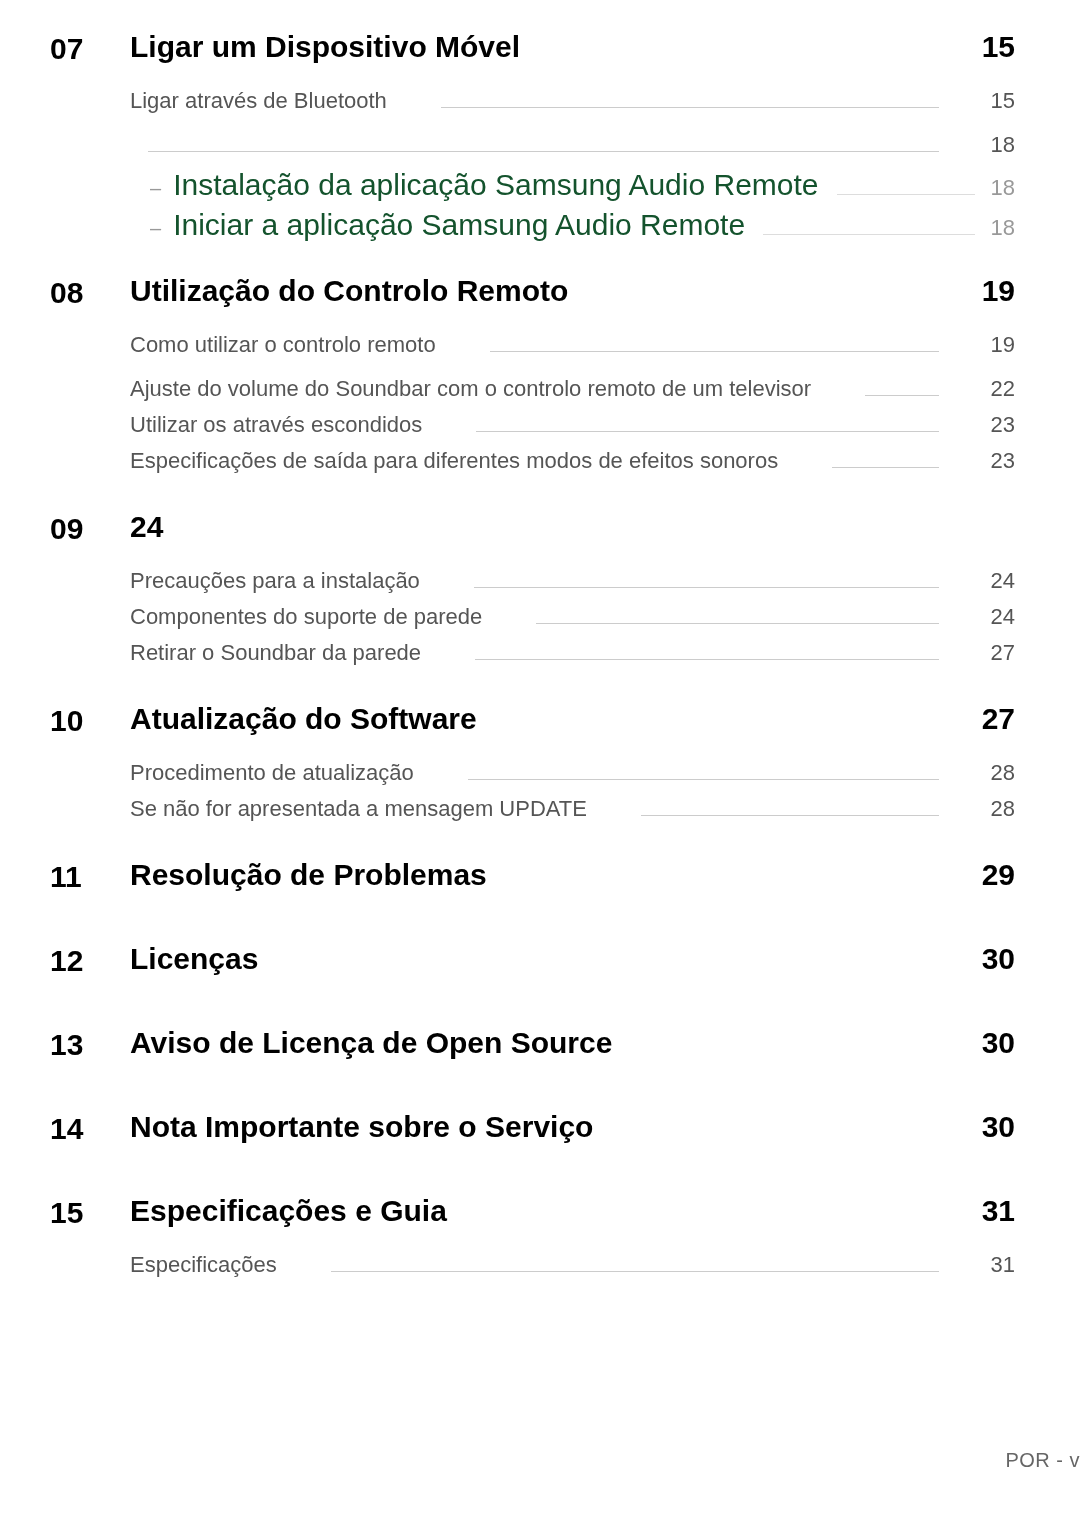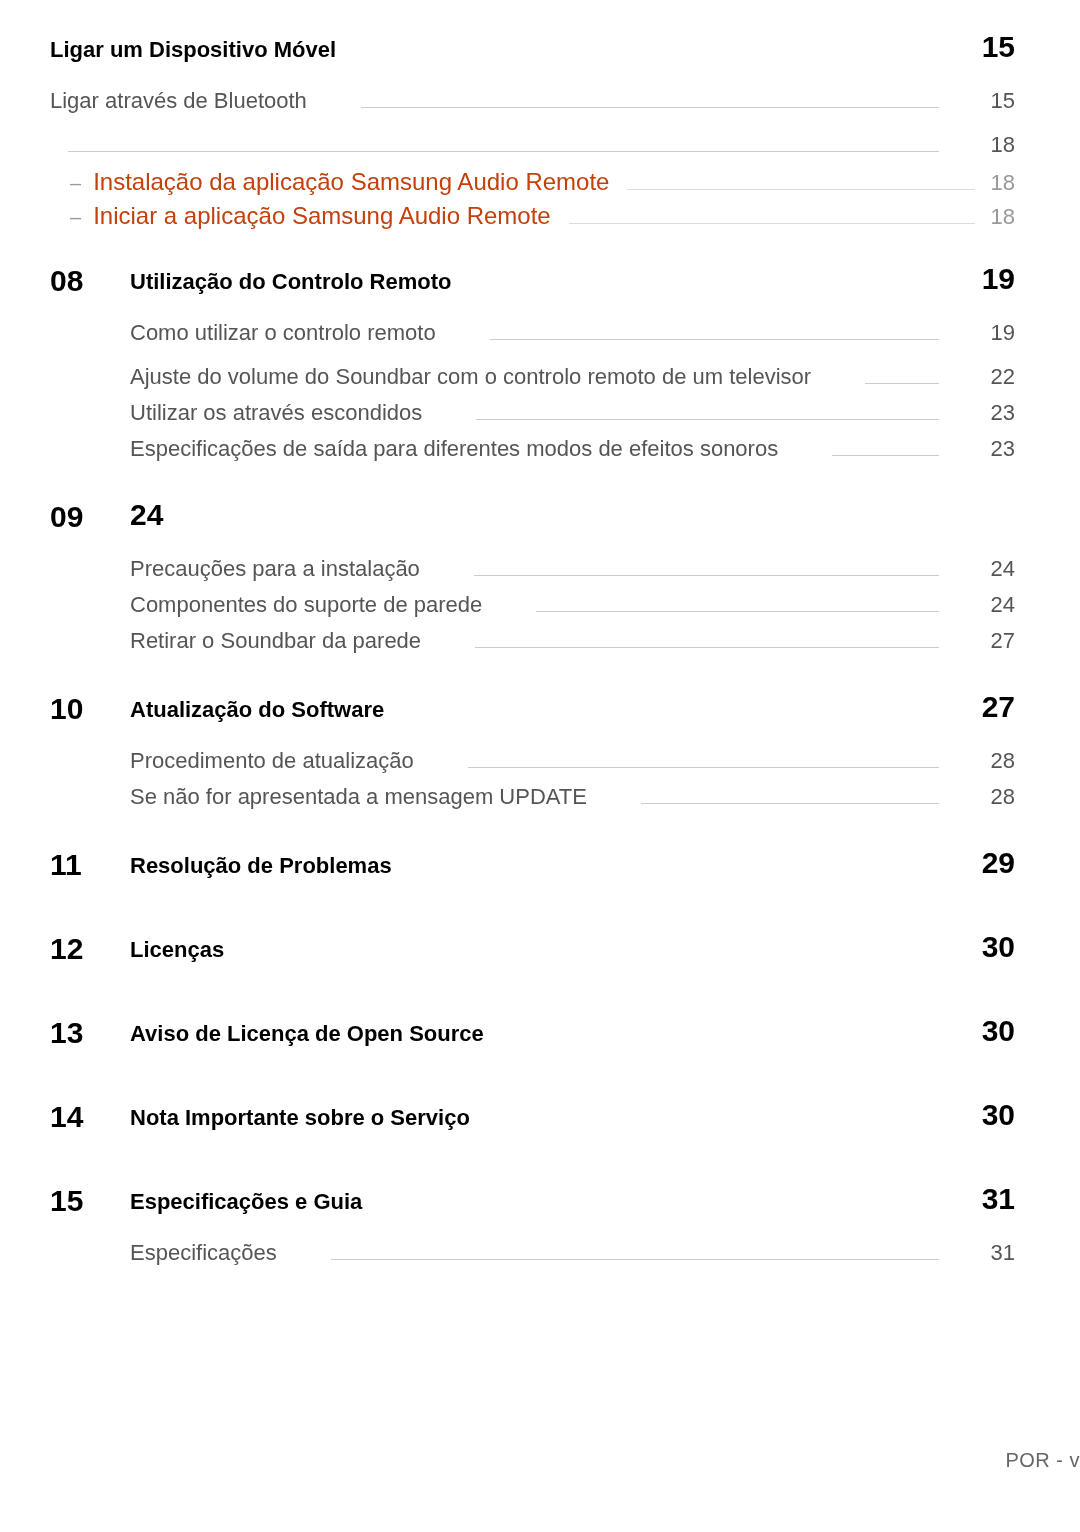--- a/index.html
+++ b/index.html
@@ -30,21 +30,21 @@
     .sec-body {
       flex: 1;
     }
     .sec-head {
       display: flex;
       justify-content: space-between;
       align-items: baseline;
       margin-bottom: 24px;
     }
     .sec-title {
-      font-size: 22px;
+      font-size: 30px;
       font-weight: 700;
       color: #000;
     }
     .sec-page {
       font-size: 30px;
       font-weight: 700;
       color: #000;
     }
     .entry {
       display: flex;
@@ -77,23 +77,23 @@
       margin-bottom: 6px;
       padding-left: 20px;
     }
     .sub-dash {
       font-size: 20px;
       color: #999;
       margin-right: 12px;
       font-weight: 300;
     }
     .sub-text {
-      font-size: 24px;
-      font-weight: 300;
-      color: #c2410c;
+      font-size: 30px;
+      font-weight: 300;
+      color: #14532d;
       white-space: nowrap;
     }
     .sub-leader {
       flex: 1;
       border-bottom: 1px solid #ddd;
       margin: 0 10px 5px 18px;
       min-width: 20px;
     }
     .sub-page {
       font-size: 22px;
@@ -118,20 +118,21 @@
       font-weight: 300;
       color: #666;
       letter-spacing: 0.5px;
     }
   </style>
 </head>
 <body>
 
 <div id="toc-root">
     <div class="section">
+      <div class="sec-num">07</div>
       <div class="sec-body">
         <div class="sec-head">
           <div class="sec-title">Ligar um Dispositivo Móvel</div>
           <div class="sec-page">15</div>
         </div>
         <div class="entry">
           <div class="entry-text">Ligar através de Bluetooth</div>
           <div class="entry-leader"></div>
           <div class="entry-page">15</div>
         </div>

